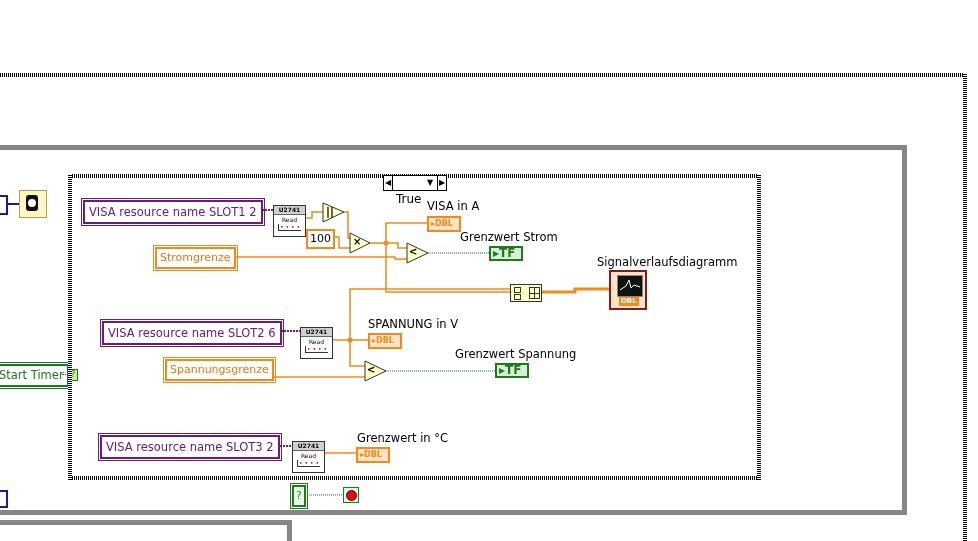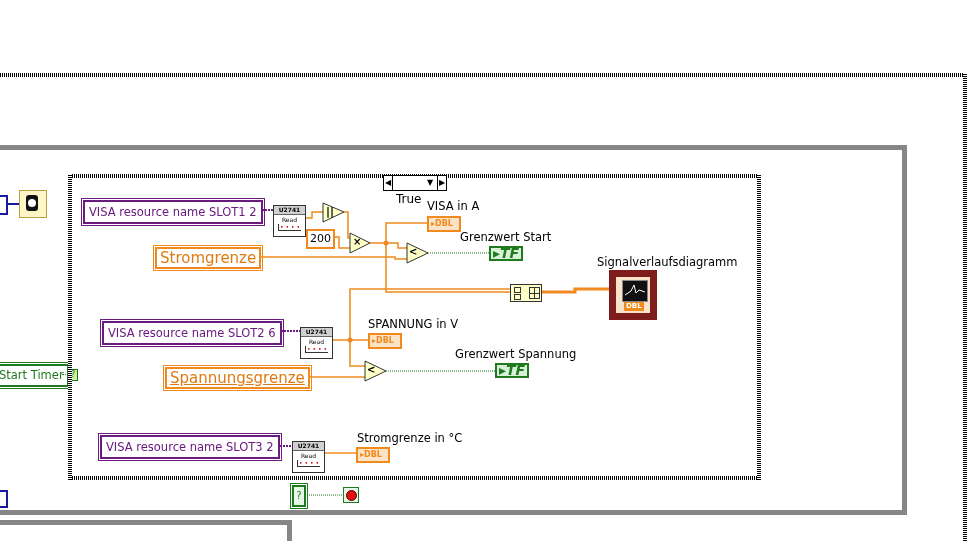--- a/index.html
+++ b/index.html
@@ -9,29 +9,29 @@
   .checker-h { height:4px; background:
       repeating-linear-gradient(90deg,#000 0 1px,#fff 1px 2px); }
   .checker-v { width:4px; background:
       repeating-linear-gradient(0deg,#000 0 1px,#fff 1px 2px); }
   .gray-h { height:5px; background:#868686; }
   .gray-v { width:5px; background:#868686; }
   .label { position:absolute; font-size:11.5px; white-space:nowrap; color:#000; }
   .visa { position:absolute; height:20px; border:2px solid #6b1a80; outline:1px solid #6b1a80; outline-offset:1px;
           color:#6b1a80; font-size:11.5px; line-height:20px; padding:0 4px; background:#fff; white-space:nowrap; }
   .orangectl { position:absolute; height:18px; border:2px solid #f08a1c; outline:1px solid #f08a1c; outline-offset:1px;
-          color:#e07a10; font-size:15px; line-height:18px; padding:0 3px; background:#fff; white-space:nowrap; }
+          color:#e07a10; font-size:11px; line-height:18px; padding:0 3px; background:#fff; white-space:nowrap; }
   .read { position:absolute; width:31px; height:30px; border:1px solid #333; background:#fff; }
   .read .hd { height:8px; background:#d0d0d0; font-size:6px; font-weight:bold; text-align:center; line-height:8px; border-bottom:1px solid #666; }
   .read .bd { font-size:6px; text-align:center; line-height:9px; }
   .read .dots { font-size:6px; color:#c00; text-align:center; line-height:6px; border-left:1px solid #333; border-bottom:1px solid #333; margin:0 4px; height:6px;}
   .ind-dbl { position:absolute; width:28px; height:12px; border:2px solid #f08a1c; background:#fbe3c8;
              font-size:8px; font-weight:bold; color:#f08a1c; line-height:12px; padding-left:2px; box-sizing:content-box; }
   .ind-tf { position:absolute; width:28px; height:11px; border:2px solid #1f7a1f; background:#d8f0d8;
-            font-size:14px; font-weight:bold; color:#1f7a1f; line-height:11px; padding-left:2px;font-style:italic; }
+            font-size:12px; font-weight:bold; color:#1f7a1f; line-height:11px; padding-left:2px; }
   svg { position:absolute; left:0; top:0; }
 </style>
 </head>
 <body>
 
 <div class="abs checker-h" style="left:0; top:73px; width:968px;"></div>
 <div class="abs checker-v" style="left:963px; top:73px; height:468px;"></div>
 
 <div class="abs gray-h" style="left:0; top:145px; width:907px;"></div>
 <div class="abs gray-v" style="left:902px; top:145px; height:370px;"></div>
@@ -94,73 +94,73 @@
   <polygon points="350,233 350,253 370,243" fill="#ffffc8" stroke="#333" stroke-width="1"></polygon>
   <polygon points="407,243 407,263 428,253" fill="#ffffc8" stroke="#333" stroke-width="1"></polygon>
   <polygon points="365,361 365,381 386,371" fill="#ffffc8" stroke="#333" stroke-width="1"></polygon>
 </svg>
 
 <div class="label" style="left:326px; top:205px; font-weight:bold; font-size:11px;">||</div>
 <div class="label" style="left:353px; top:236px; font-weight:bold; font-size:10px;">×</div>
 <div class="label" style="left:409px; top:246px; font-weight:bold; font-size:10px;">&lt;</div>
 <div class="label" style="left:367px; top:364px; font-weight:bold; font-size:10px;">&lt;</div>
 
-<div class="abs" style="left:306px; top:229px; height:16px; border:2px solid #f08a1c; padding:0 2px; font-size:11px; line-height:16px; background:#fff;">200</div>
+<div class="abs" style="left:306px; top:229px; height:16px; border:2px solid #f08a1c; padding:0 2px; font-size:11px; line-height:16px; background:#fff;">100</div>
 
 <div class="visa" style="left:83px; top:200px;">VISA resource name SLOT1 2</div>
 <div class="visa" style="left:102px; top:321px;">VISA resource name SLOT2 6</div>
 <div class="visa" style="left:100px; top:435px;">VISA resource name SLOT3 2</div>
 
 <div class="orangectl" style="left:155px; top:247px;">Stromgrenze</div>
-<div class="orangectl" style="left:165px; top:367px;text-decoration:underline;">Spannungsgrenze</div>
+<div class="orangectl" style="left:165px; top:359px;">Spannungsgrenze</div>
 
 <div class="read" style="left:273px; top:205px;">
   <div class="hd">U2741</div>
   <div class="bd">Read</div>
   <div class="dots">• • • •</div>
 </div>
 <div class="read" style="left:300px; top:327px;">
   <div class="hd">U2741</div>
   <div class="bd">Read</div>
   <div class="dots">• • • •</div>
 </div>
 <div class="read" style="left:292px; top:441px;">
   <div class="hd">U2741</div>
   <div class="bd">Read</div>
   <div class="dots">• • • •</div>
 </div>
 
 <div class="label" style="left:427px; top:199px;">VISA in A</div>
 <div class="ind-dbl" style="left:427px; top:216px;">▸DBL</div>
 
-<div class="label" style="left:460px; top:230px;">Grenzwert Start</div>
+<div class="label" style="left:460px; top:230px;">Grenzwert Strom</div>
 <div class="ind-tf" style="left:489px; top:246px;">▸TF</div>
 
 <div class="label" style="left:597px; top:255px;">Signalverlaufsdiagramm</div>
 
 <div class="abs" style="left:510px; top:284px; width:30px; height:16px; background:#ffffc8; border:1px solid #333;">
   <div style="position:absolute; left:3px; top:2px; width:5px; height:4px; border:1px solid #333;"></div>
   <div style="position:absolute; left:3px; top:9px; width:5px; height:4px; border:1px solid #333;"></div>
   <div style="position:absolute; left:18px; top:2px; width:9px; height:10px; border:1px solid #333; background:linear-gradient(#333,#333) center/1px 100% no-repeat, linear-gradient(#333,#333) center/100% 1px no-repeat;"></div>
 </div>
 
-<div class="abs" style="left:609px; top:270px; width:34px; height:36px; background:#fbe3c8; border:7px solid #7f1d1d;">
+<div class="abs" style="left:609px; top:270px; width:34px; height:36px; background:#fbe3c8; border:2px solid #7f1d1d;">
   <div style="position:absolute; left:6px; top:3px; width:24px; height:20px; background:#111; border:1px solid #888;">
     <svg width="24" height="20">
         <path d="M2 14 L8 10 L11 4 L13 12 L16 9 L22 11" stroke="#fff" stroke-width="1" fill="none"></path>
       </svg>
   </div>
   <div style="position:absolute; left:8px; top:25px; font-size:7px; font-weight:bold; color:#fff; background:#f08a1c; padding:0 2px; line-height:9px;">DBL</div>
 </div>
 
 <div class="label" style="left:368px; top:317px;text-align:right;">SPANNUNG in V</div>
 <div class="ind-dbl" style="left:368px; top:333px;">▸DBL</div>
 
 <div class="label" style="left:455px; top:347px;text-align:right;">Grenzwert Spannung</div>
 <div class="ind-tf" style="left:495px; top:363px;">▸TF</div>
 
-<div class="label" style="left:357px; top:431px;">Stromgrenze in °C</div>
+<div class="label" style="left:357px; top:431px;">Grenzwert in °C</div>
 <div class="ind-dbl" style="left:356px; top:447px;">▸DBL</div>
 
 <div class="abs" style="left:292px; top:485px; width:10px; height:18px; border:2px solid #1f7a1f; outline:1px solid #1f7a1f; outline-offset:1px; background:#e8f8e8; color:#1f7a1f; font-size:10px; line-height:18px; text-align:center;">?</div>
 <div class="abs" style="left:343px; top:487px; width:14px; height:14px; background:#e8f8e8; border:1px solid #1f7a1f;">
   <div style="position:absolute; left:2px; top:2px; width:9px; height:9px; border-radius:50%; background:#e01010; border:1px solid #600;"></div>
 </div>
 
 </body></html>

